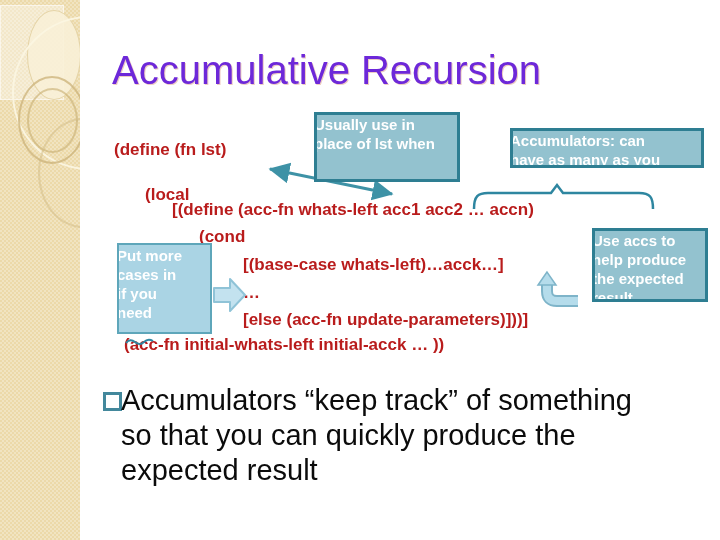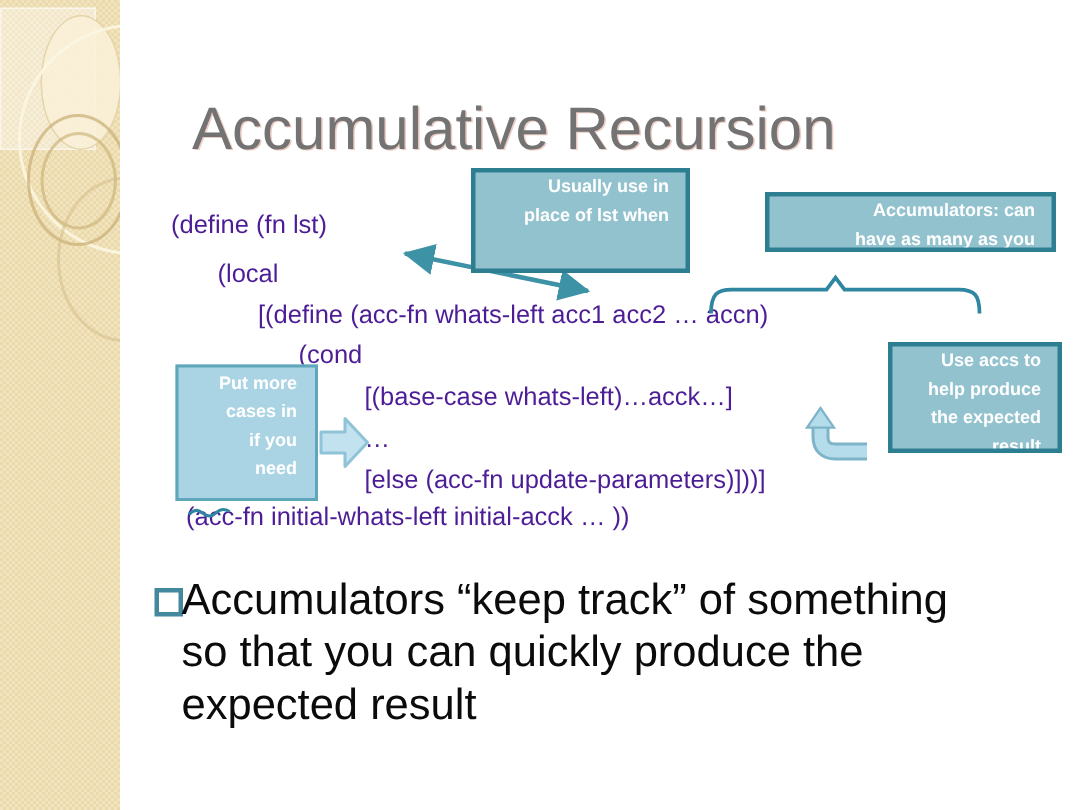--- a/index.html
+++ b/index.html
@@ -22,36 +22,36 @@
   .deco-arc{position:absolute;left:12px;top:16px;width:150px;height:150px;border-radius:50%;
     border:2px solid rgba(251,245,226,.95);}
   .deco-ring1{position:absolute;left:18px;top:76px;width:64px;height:84px;border-radius:50%;
     border:2px solid rgba(203,178,120,.75);}
   .deco-ring2{position:absolute;left:27px;top:88px;width:47px;height:61px;border-radius:50%;
     border:2px solid rgba(203,178,120,.65);}
   .deco-ring3{position:absolute;left:38px;top:118px;width:86px;height:106px;border-radius:50%;
     border:2px solid rgba(210,188,134,.5);}
   
   .title{
-    position:absolute;left:112px;top:47px;margin:16px;z-index:2;
-    font-size:40px;line-height:46px;font-weight:400;color:#737373;
+    position:absolute;left:112px;top:47px;margin:0;z-index:2;
+    font-size:40px;line-height:46px;font-weight:400;color:#6d28d9;
     text-shadow:1px 1px 0 #ecccc2;white-space:nowrap;
   }
   
   .code-line{
-    position:absolute;z-index:2;color:#4c1d95;font-weight:400;
+    position:absolute;z-index:2;color:#b91c1c;font-weight:700;
     font-size:17px;line-height:20px;white-space:nowrap;
   }
   
   .overlay{position:absolute;left:0;top:0;width:720px;height:540px;z-index:3;pointer-events:none;}
   
   .callout{position:absolute;z-index:5;}
   .co-fill{position:absolute;inset:0;z-index:1;}
-  .co-text{position:relative;z-index:2;padding:3px 14px;color:#ffffff;font-weight:700;
-    font-size:12px;line-height:19px;white-space:nowrap;text-align:right;}
+  .co-text{position:relative;z-index:2;padding:3px 0;color:#ffffff;font-weight:700;
+    font-size:15px;line-height:19px;white-space:nowrap;}
   .co-edge{position:absolute;inset:0;z-index:3;pointer-events:none;}
   .co-dark .co-fill{background:#93c2cf;}
   .co-dark .co-edge{border:3px solid #2e7e92;}
   .co-light .co-fill{background:#aad4e4;}
   .co-light .co-edge{border:2px solid #5ea6ba;}
   #callout-usually{left:314px;top:112px;width:146px;height:70px;}
   #callout-accumulators{left:510px;top:128px;width:194px;height:40px;}
   #callout-putmore{left:117px;top:243px;width:95px;height:91px;border-radius:13px;}
   #callout-useaccs{left:592px;top:228px;width:116px;height:74px;}
   
@@ -74,21 +74,21 @@
     <div class="deco-oval"></div>
     <div class="deco-arc"></div>
     <div class="deco-ring1"></div>
     <div class="deco-ring2"></div>
     <div class="deco-ring3"></div>
   </div>
 
   <h1 class="title">Accumulative Recursion</h1>
 
   <div class="code-line" style="left:114px;top:140px">(define (fn lst)</div>
-  <div class="code-line" style="left:145px;top:173px">(local</div>
+  <div class="code-line" style="left:145px;top:185px">(local</div>
   <div class="code-line" style="left:172px;top:200px">[(define (acc-fn whats-left acc1 acc2 … accn)</div>
   <div class="code-line" style="left:199px;top:227px">(cond</div>
   <div class="code-line" style="left:243px;top:255px">[(base-case whats-left)…acck…]</div>
   <div class="code-line" style="left:243px;top:283px">…</div>
   <div class="code-line" style="left:243px;top:310px">[else (acc-fn update-parameters)]))]</div>
   <div class="code-line" style="left:124px;top:335px">(acc-fn initial-whats-left initial-acck … ))</div>
 
   <svg class="overlay" viewBox="0 0 720 540">
     <defs>
       <marker id="ah-end" markerWidth="9" markerHeight="9" refX="6.5" refY="3.5" orient="auto" markerUnits="strokeWidth">

